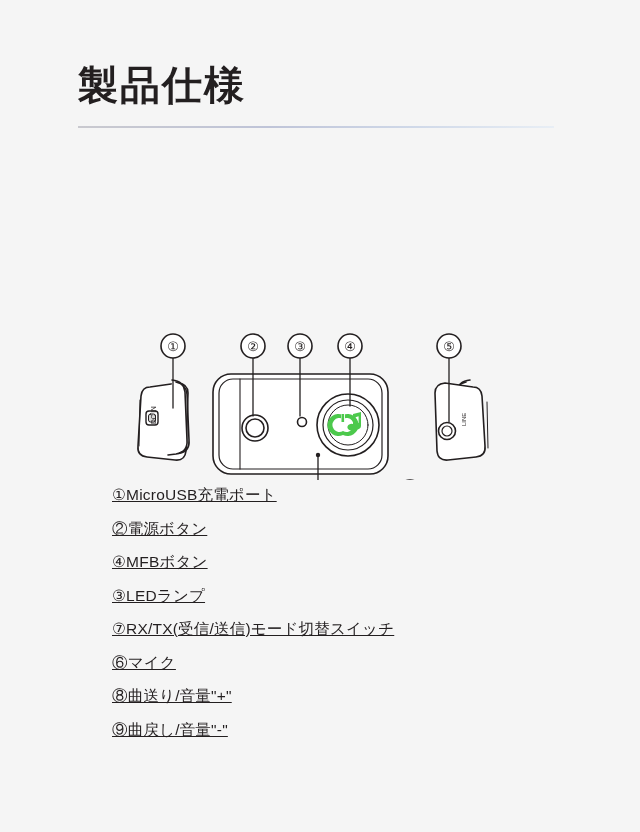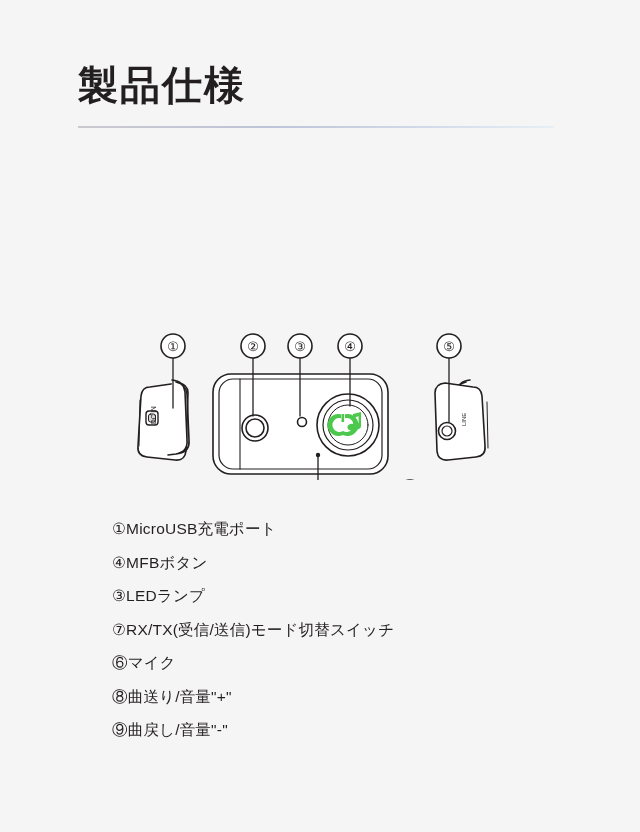--- a/index.html
+++ b/index.html
@@ -46,22 +46,23 @@
     position: absolute;
     left: 0;
     top: 150px;
     width: 640px;
     height: 330px;
   }
 
   .spec-list {
     position: absolute;
     left: 112px;
-    top: 521px;
+    top: 487px;
     width: 460px;
+    text-decoration: underline;
   }
   .spec-item {
     font-size: 15.5px;
     line-height: 1;
     margin-bottom: 18px;
     color: #231f20;
     letter-spacing: 0.2px;
     white-space: nowrap;
   }
 </style>
@@ -191,20 +192,21 @@
         <g>
           <circle cx="350" cy="446" r="12" fill="#ffffff" stroke="#231f20" stroke-width="1.6"></circle>
           <text x="350" y="451" text-anchor="middle" font-size="13" fill="#231f20" font-family="'Liberation Sans', sans-serif">⑨</text>
         </g>
       </g>
     </svg>
   </div>
 
   <div class="spec-list">
     <div class="spec-item">①MicroUSB充電ポート</div>
+    <div class="spec-item">②電源ボタン</div>
     <div class="spec-item">④MFBボタン</div>
     <div class="spec-item">③LEDランプ</div>
     <div class="spec-item">⑦RX/TX(受信/送信)モード切替スイッチ</div>
     <div class="spec-item">⑥マイク</div>
     <div class="spec-item">⑧曲送り/音量"+"</div>
     <div class="spec-item">⑨曲戻し/音量"-"</div>
   </div>
 
 </div>
 

